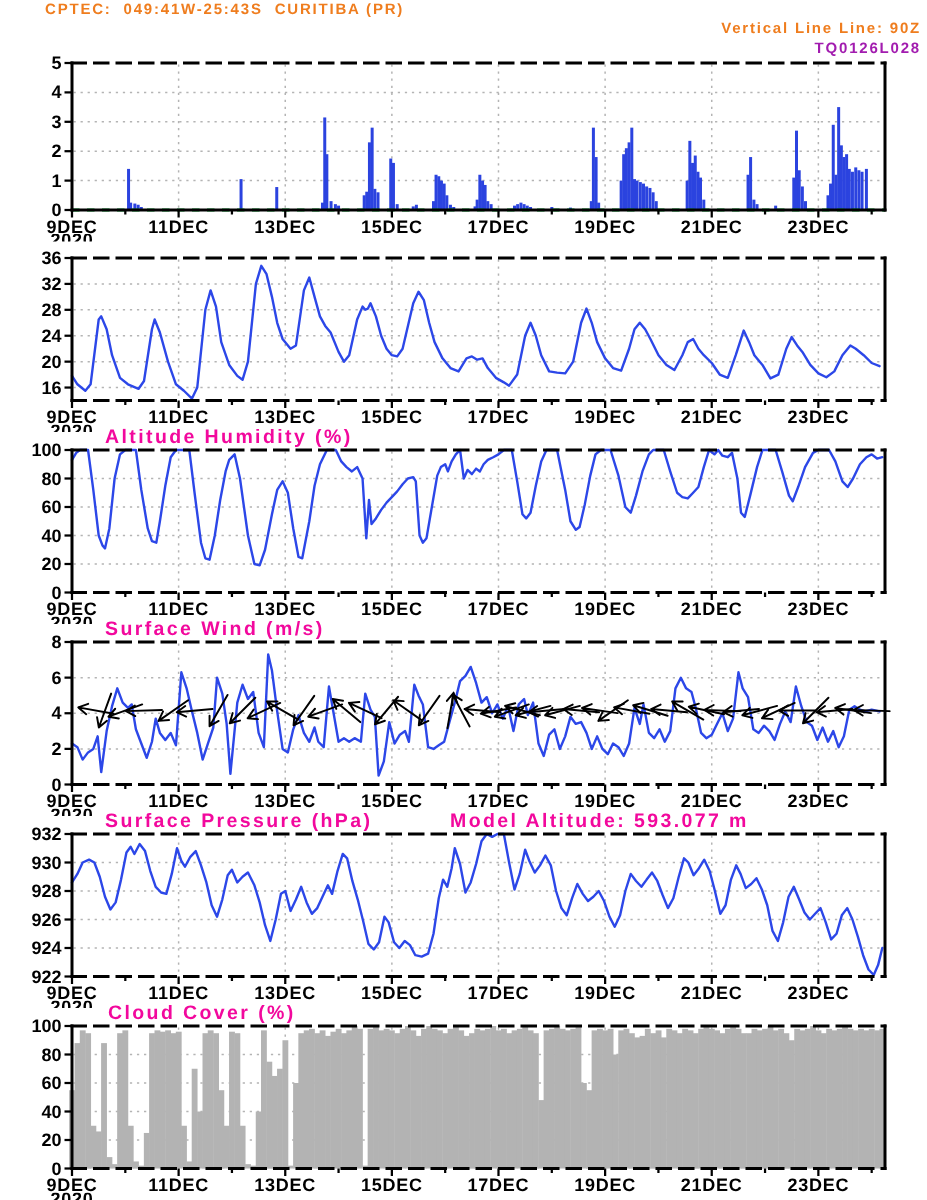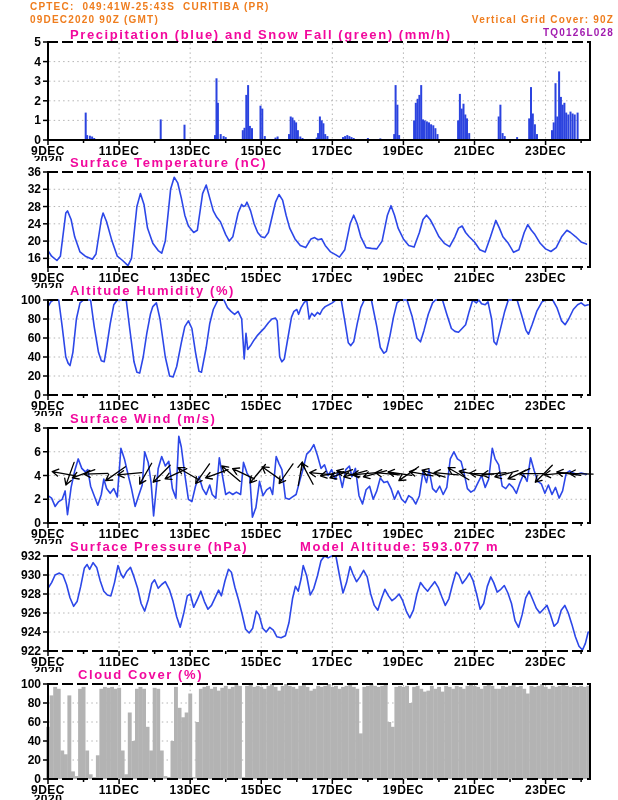--- a/index.html
+++ b/index.html
@@ -17,31 +17,28 @@
   .tick{stroke:#000;stroke-width:1.5;}
   .ylab{font-family:"Liberation Sans",sans-serif;font-weight:bold;font-size:12px;text-anchor:end;fill:#000;}
   .xlab{font-family:"Liberation Sans",sans-serif;font-weight:bold;font-size:12px;text-anchor:middle;fill:#000;letter-spacing:0.5px;}
   .arrow{stroke:#000;stroke-width:1.3;fill:none;stroke-linecap:round;}
 </style>
 </head>
 <body>
 
 <div class="page">
   <div class="hdr orange" style="top:1px;left:30px">CPTEC:  049:41W-25:43S  CURITIBA (PR)</div>
-  <div class="hdr orange" style="top:14px;left:30px">09DEC2020 90Z (GMT)</div>
-  <div class="hdr orange" style="top:14px;right:4px">Vertical Grid Cover: 90Z</div>
+  <div class="hdr orange" style="top:14px;right:4px">Vertical Line Line: 90Z</div>
   <div class="hdr teal" style="top:27px;right:4px">TQ0126L028</div>
 
-  <div class="ptitle" style="top:27px;left:70px">Precipitation (blue) and Snow Fall (green) (mm/h)</div>
-  <div class="ptitle" style="top:155px;left:70px">Surface Temperature (nC)</div>
   <div class="ptitle" style="top:283px;left:70px">Altitude Humidity (%)</div>
   <div class="ptitle" style="top:539px;left:70px">Surface Pressure (hPa)</div>
   <div class="ptitle" style="top:411px;left:70px">Surface Wind (m/s)</div>
   <div class="ptitle" style="top:539px;left:300px">Model Altitude: 593.077 m</div>
-  <div class="ptitle" style="top:667px;left:78px">Cloud Cover (%)</div>
+  <div class="ptitle" style="top:667px;left:72px">Cloud Cover (%)</div>
 
   <svg id="meteo" width="618" height="800" viewBox="0 0 618 800">
       <g>
         <line x1="119.08196721311475" x2="119.08196721311475" y1="43" y2="139" class="grid"></line>
         <line x1="190.1639344262295" x2="190.1639344262295" y1="43" y2="139" class="grid"></line>
         <line x1="261.24590163934425" x2="261.24590163934425" y1="43" y2="139" class="grid"></line>
         <line x1="332.327868852459" x2="332.327868852459" y1="43" y2="139" class="grid"></line>
         <line x1="403.40983606557376" x2="403.40983606557376" y1="43" y2="139" class="grid"></line>
         <line x1="474.4918032786885" x2="474.4918032786885" y1="43" y2="139" class="grid"></line>
         <line x1="545.5737704918033" x2="545.5737704918033" y1="43" y2="139" class="grid"></line>

